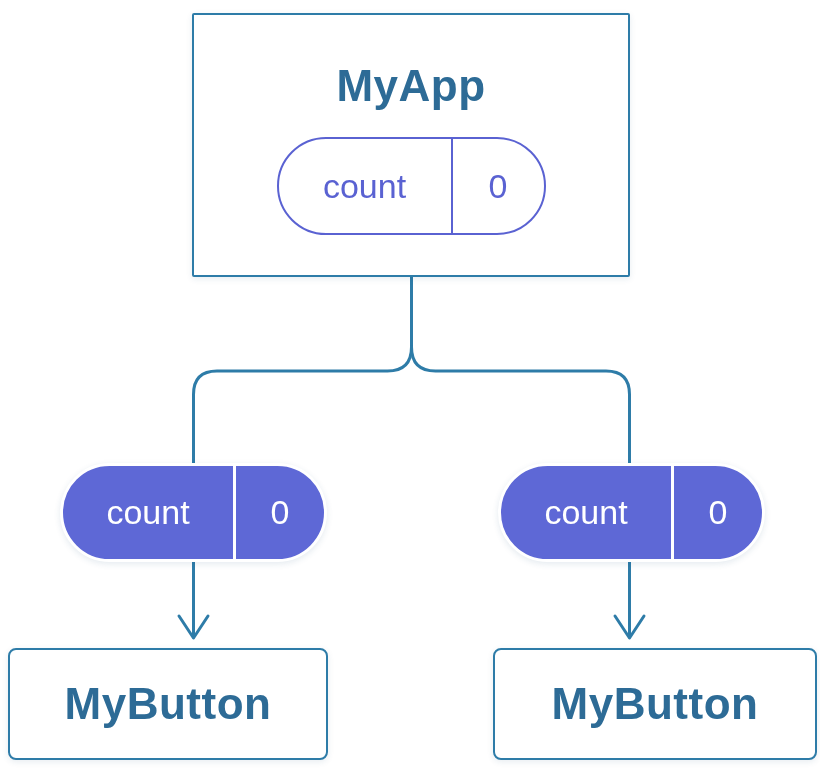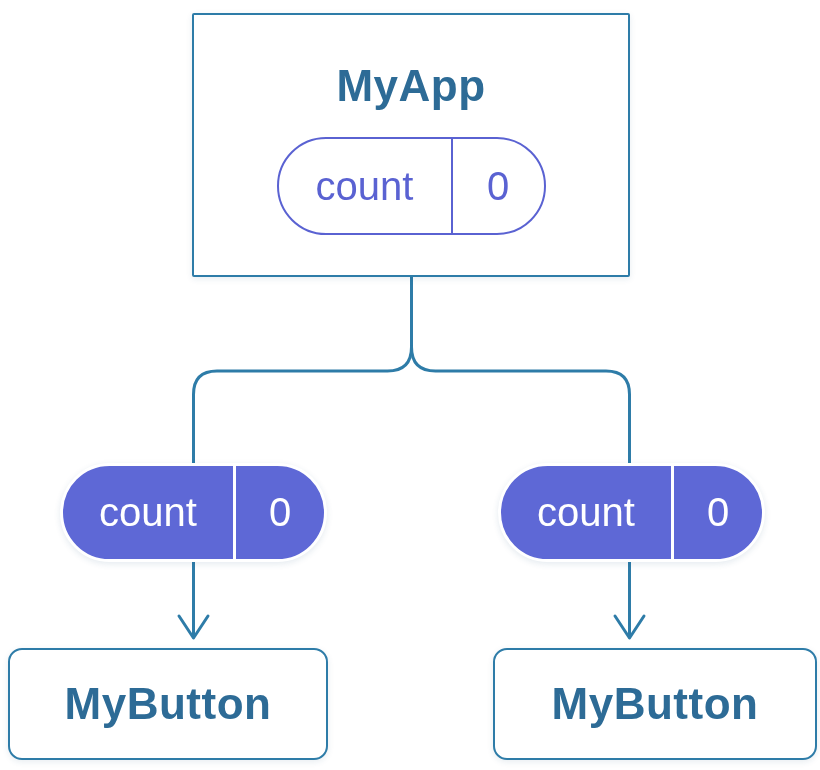--- a/index.html
+++ b/index.html
@@ -38,35 +38,35 @@
     width: 438px; height: 264px;
     border-radius: 2px;
     display: flex;
     flex-direction: column;
     align-items: center;
     justify-content: center;
     gap: 26px;
     padding-top: 6px;
   }
   .leaf-card {
-    border-radius: 14px;
+    border-radius: 8px;
     display: flex;
     align-items: center;
     justify-content: center;
   }
   .leaf-card.left  { left: 8px;   top: 648px; width: 320px; height: 112px; }
   .leaf-card.right { left: 493px; top: 648px; width: 324px; height: 112px; }
 
   .pill {
     box-sizing: border-box;
     display: flex;
     align-items: stretch;
     border-radius: 60px;
     overflow: hidden;
-    font-size: 40px;
+    font-size: 34px;
     z-index: 2;
   }
   .pill .cell {
     display: flex;
     align-items: center;
     justify-content: center;
   }
   .pill .cell.label { width: 173px; }
   .pill .cell.value { flex: 1; }
 

